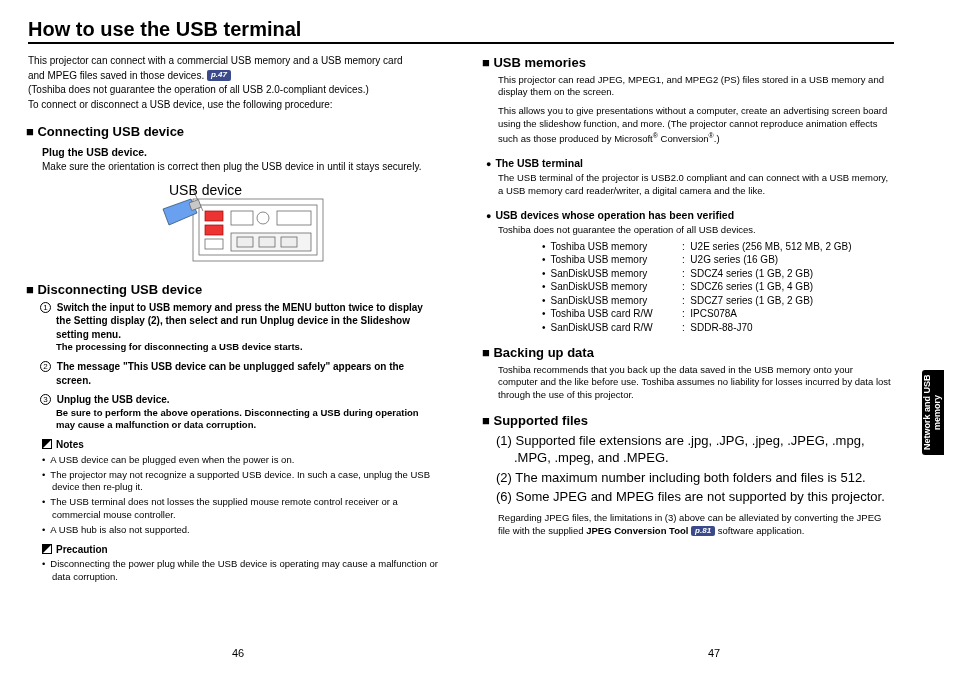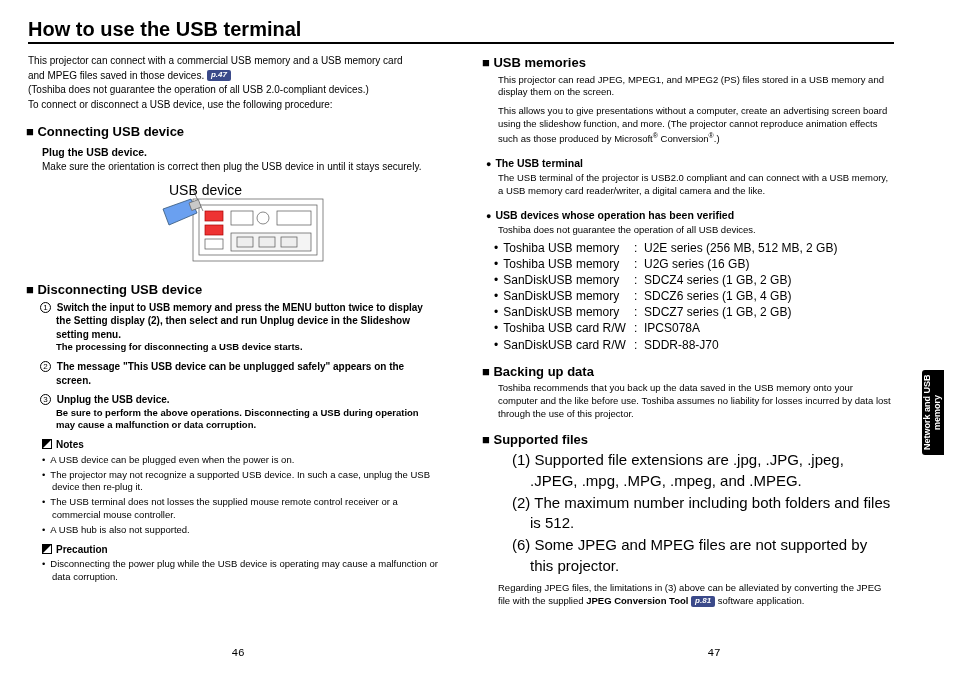--- a/index.html
+++ b/index.html
@@ -101,25 +101,25 @@
   }
   ul.dots li::before {
     content: "•";
     margin-right: 5px;
     margin-left: -10px;
   }
   ul.dots li { margin-bottom: 2px; font-size: 9.5px; }
   .dot-h { font-weight: bold; margin: 10px 0 2px 2px; font-size: 10.5px; }
   .dot-h::before { content: "●"; margin-right: 4px; font-size: 9px; }
   .dev-tbl { margin-left: 20px; }
-  .dev-tbl .row { display: flex; font-size: 12px; }
+  .dev-tbl .row { display: flex; font-size: 10px; margin-left: 48px; }
   .dev-tbl .c1 { width: 130px; }
   .dev-tbl .c1::before { content: "•"; margin: 0 5px 0 -10px; }
   .dev-tbl .c2::before { content: ":  "; white-space: pre; }
-  .numpar { margin-left: 28px; font-size: 15px; }
+  .numpar { margin-left: 12px; font-size: 13px; }
   .numpar p { margin-bottom: 2px; text-indent: -18px; padding-left: 18px; }
   .para { margin-left: 14px; font-size: 9.5px; margin-bottom: 6px; }
   .note-block { margin: 8px 0 4px 14px; font-size: 9.5px; }
   .side-tab {
     position: absolute;
     right: 10px;
     top: 370px;
     width: 22px;
     height: 85px;
     background: #000;
@@ -135,21 +135,20 @@
     line-height: 1.1;
     border-radius: 0 3px 3px 0;
   }
   .pgnums {
     position: absolute;
     bottom: 18px;
     left: 0;
     width: 952px;
     display: flex;
     font-size: 11px;
-    font-family: Liberation Mono, monospace;
   }
   .pgnums span { flex: 1; text-align: center; }
   sup { font-size: 7px; }
 </style>
 </head>
 <body>
 
 <h1>How to use the USB terminal</h1>
 
 <div class="cols">

